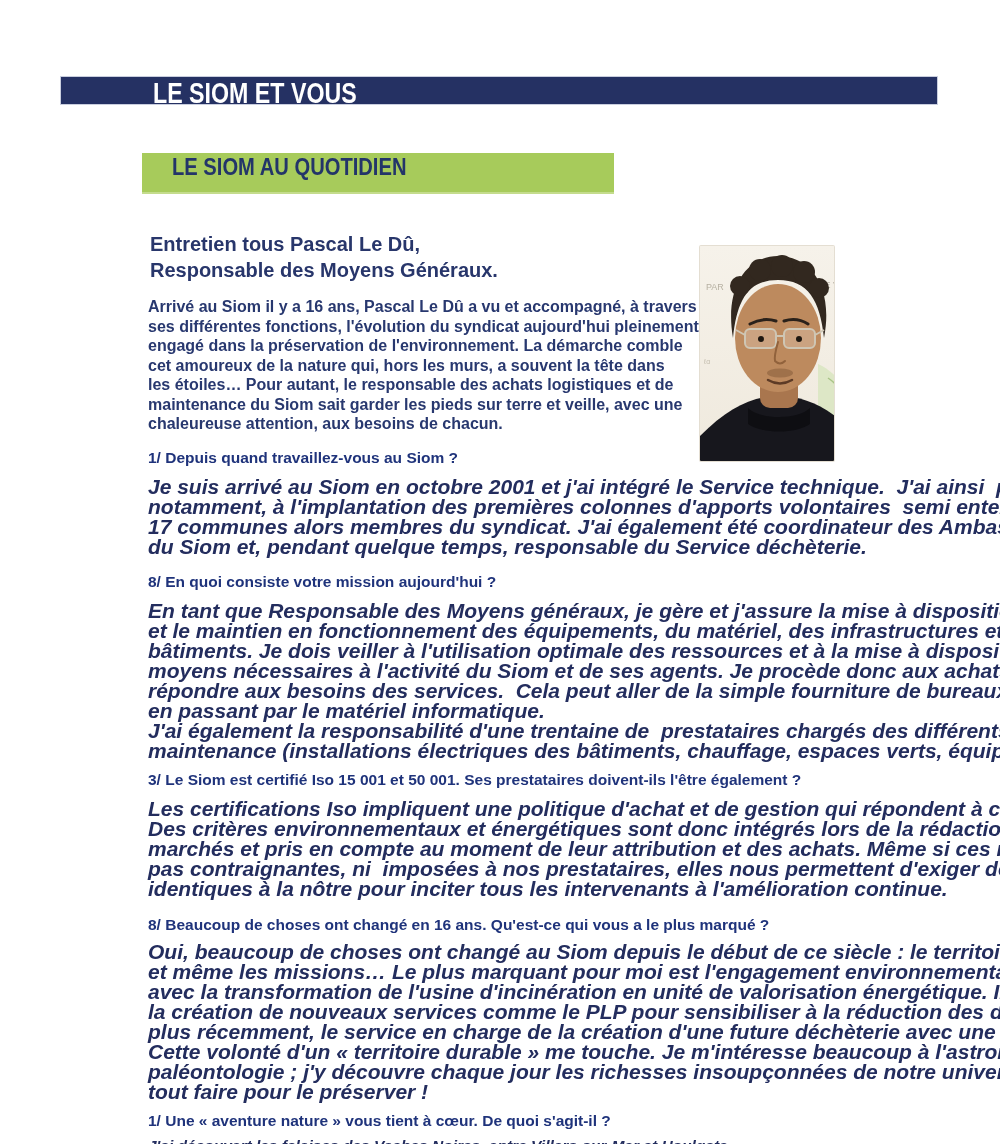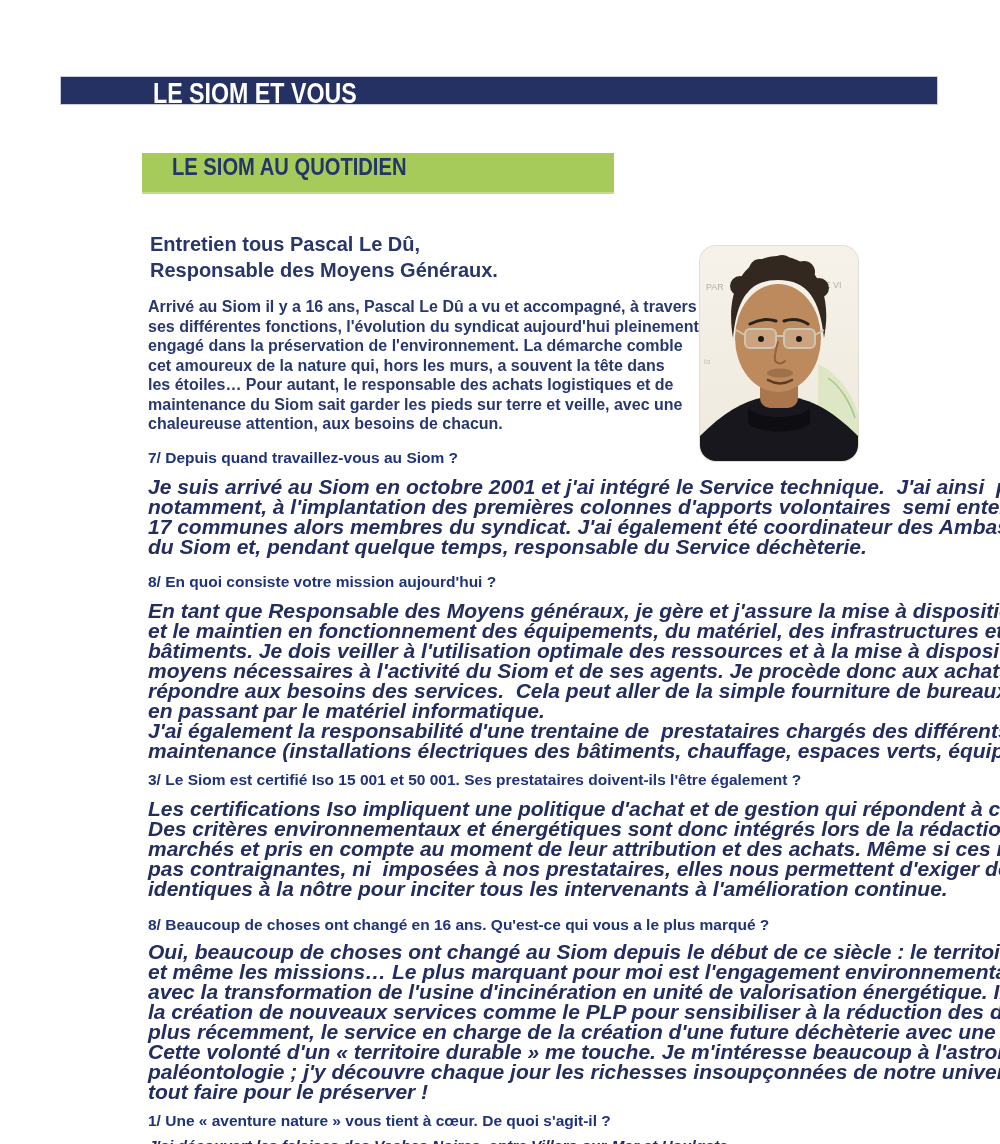--- a/index.html
+++ b/index.html
@@ -31,22 +31,22 @@
     position:absolute; left:150px; top:231px;
     font-size:20px; font-weight:bold; color:#28366b; line-height:26px;
     white-space:pre;
   }
   .intro {
     position:absolute; left:148px; top:297px; width:580px;
     font-size:16px; font-weight:bold; color:#28386f; line-height:19.5px;
     white-space:pre;
   }
   .photo {
-    position:absolute; left:700px; top:246px; width:158px; height:215px;
-    border-radius:16px; overflow:hidden; box-shadow:0 0 0 1px #e4ded2;
+    position:absolute; left:700px; top:246px; width:134px; height:215px;
+    border-radius:1px; overflow:hidden; box-shadow:0 0 0 1px #e4ded2;
     background:#f4efe7;
   }
   .photo svg { display:block; }
   .question {
     position:absolute; left:148px;
     font-size:15.5px; font-weight:bold; color:#1f337b; white-space:pre;
   }
   .answer {
     position:absolute; left:148px;
     font-size:21px; font-style:italic; font-weight:600; color:#232d5e;
@@ -125,21 +125,21 @@
     <circle cx="99" cy="93" r="3" fill="#1e1710"></circle>
 
     <path d="M78,96 q-4,14 -3,19 q5,5 10,0" stroke="#91623c" stroke-width="2" fill="none" stroke-linecap="round"></path>
 
     <ellipse cx="80" cy="127" rx="13" ry="4.5" fill="#7a5334" fill-opacity="0.45"></ellipse>
 
     <path d="M68,134 q12,7 24,0" stroke="#5d3b26" stroke-width="2.5" fill="none" stroke-linecap="round"></path>
   </svg>
 </div>
 
-<div class="question" style="top:449px">7/ Depuis quand travaillez-vous au Siom ?</div>
+<div class="question" style="top:449px">1/ Depuis quand travaillez-vous au Siom ?</div>
 <div class="answer" style="top:477px">Je suis arrivé au Siom en octobre 2001 et j'ai intégré le Service technique.  J'ai ainsi  participé,
 notamment, à l'implantation des premières colonnes d'apports volontaires  semi enterrées, dans les
 17 communes alors membres du syndicat. J'ai également été coordinateur des Ambassadeurs de tri
 du Siom et, pendant quelque temps, responsable du Service déchèterie.</div>
 
 <div class="question" style="top:573px">8/ En quoi consiste votre mission aujourd'hui ?</div>
 <div class="answer" style="top:601px">En tant que Responsable des Moyens généraux, je gère et j'assure la mise à disposition, l'entretien,
 et le maintien en fonctionnement des équipements, du matériel, des infrastructures et des
 bâtiments. Je dois veiller à l'utilisation optimale des ressources et à la mise à disposition des
 moyens nécessaires à l'activité du Siom et de ses agents. Je procède donc aux achats utiles pour

